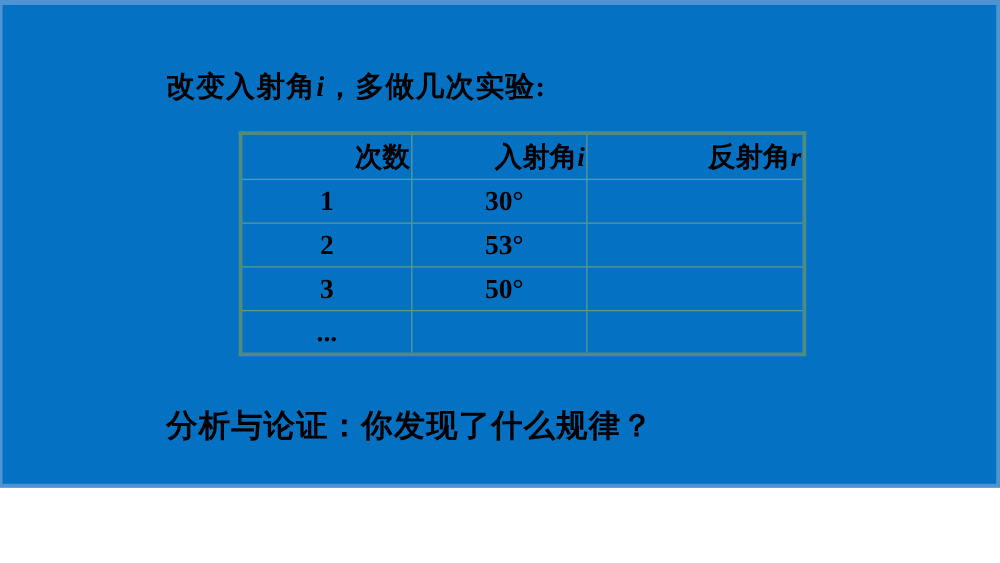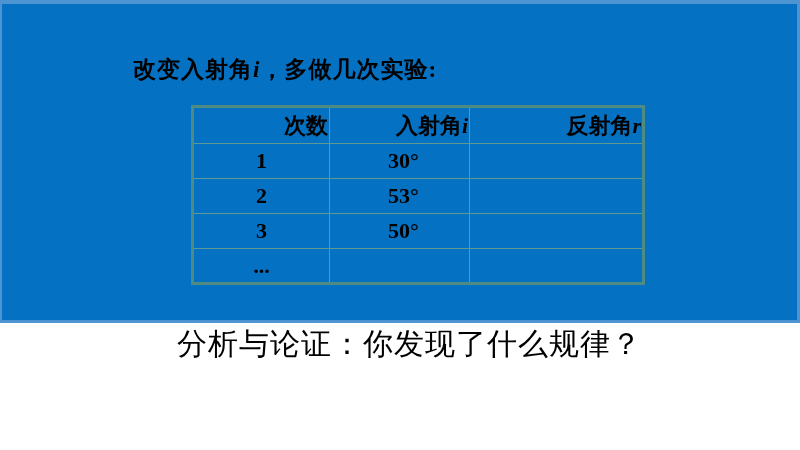--- a/index.html
+++ b/index.html
@@ -11,21 +11,21 @@
   }
   * { box-sizing: border-box; }
   html, body { margin: 0; padding: 0; }
   body {
     width: 800px; height: 450px;
     font-family: "Liberation Serif", serif;
     overflow: hidden;
   }
   .slide {
     position: relative;
-    width: 800px; height: 323px;
+    width: 800px; height: 390px;
     background: var(--bg);
     border-top: 4px solid var(--frame);
     border-right: 3px solid var(--frame);
     border-bottom: 3px solid var(--frame);
     border-left: 2px solid var(--frame);
   }
   .title {
     position: absolute;
     left: 131px; top: 50px;
     font-size: 23px;
@@ -70,26 +70,25 @@
     font-weight: bold;
     text-align: center;
   }
   table.exp td.angle {
     text-align: center;
     padding-left: 8px;
   }
   .question {
     position: absolute;
     left: 131px; top: 320px;
-    font-size: 30px;
-    font-weight: normal;
+    font-size: 25px;
+    font-weight: bold;
     color: var(--ink);
     letter-spacing: 1px;
     white-space: nowrap;
-    margin-left: 44px;
   }
 </style>
 </head>
 <body>
 
 <div class="slide">
 
   <div class="title">
     <span>改变入射角</span><span class="var">i</span><span>，多做几次实验:</span>
   </div>

